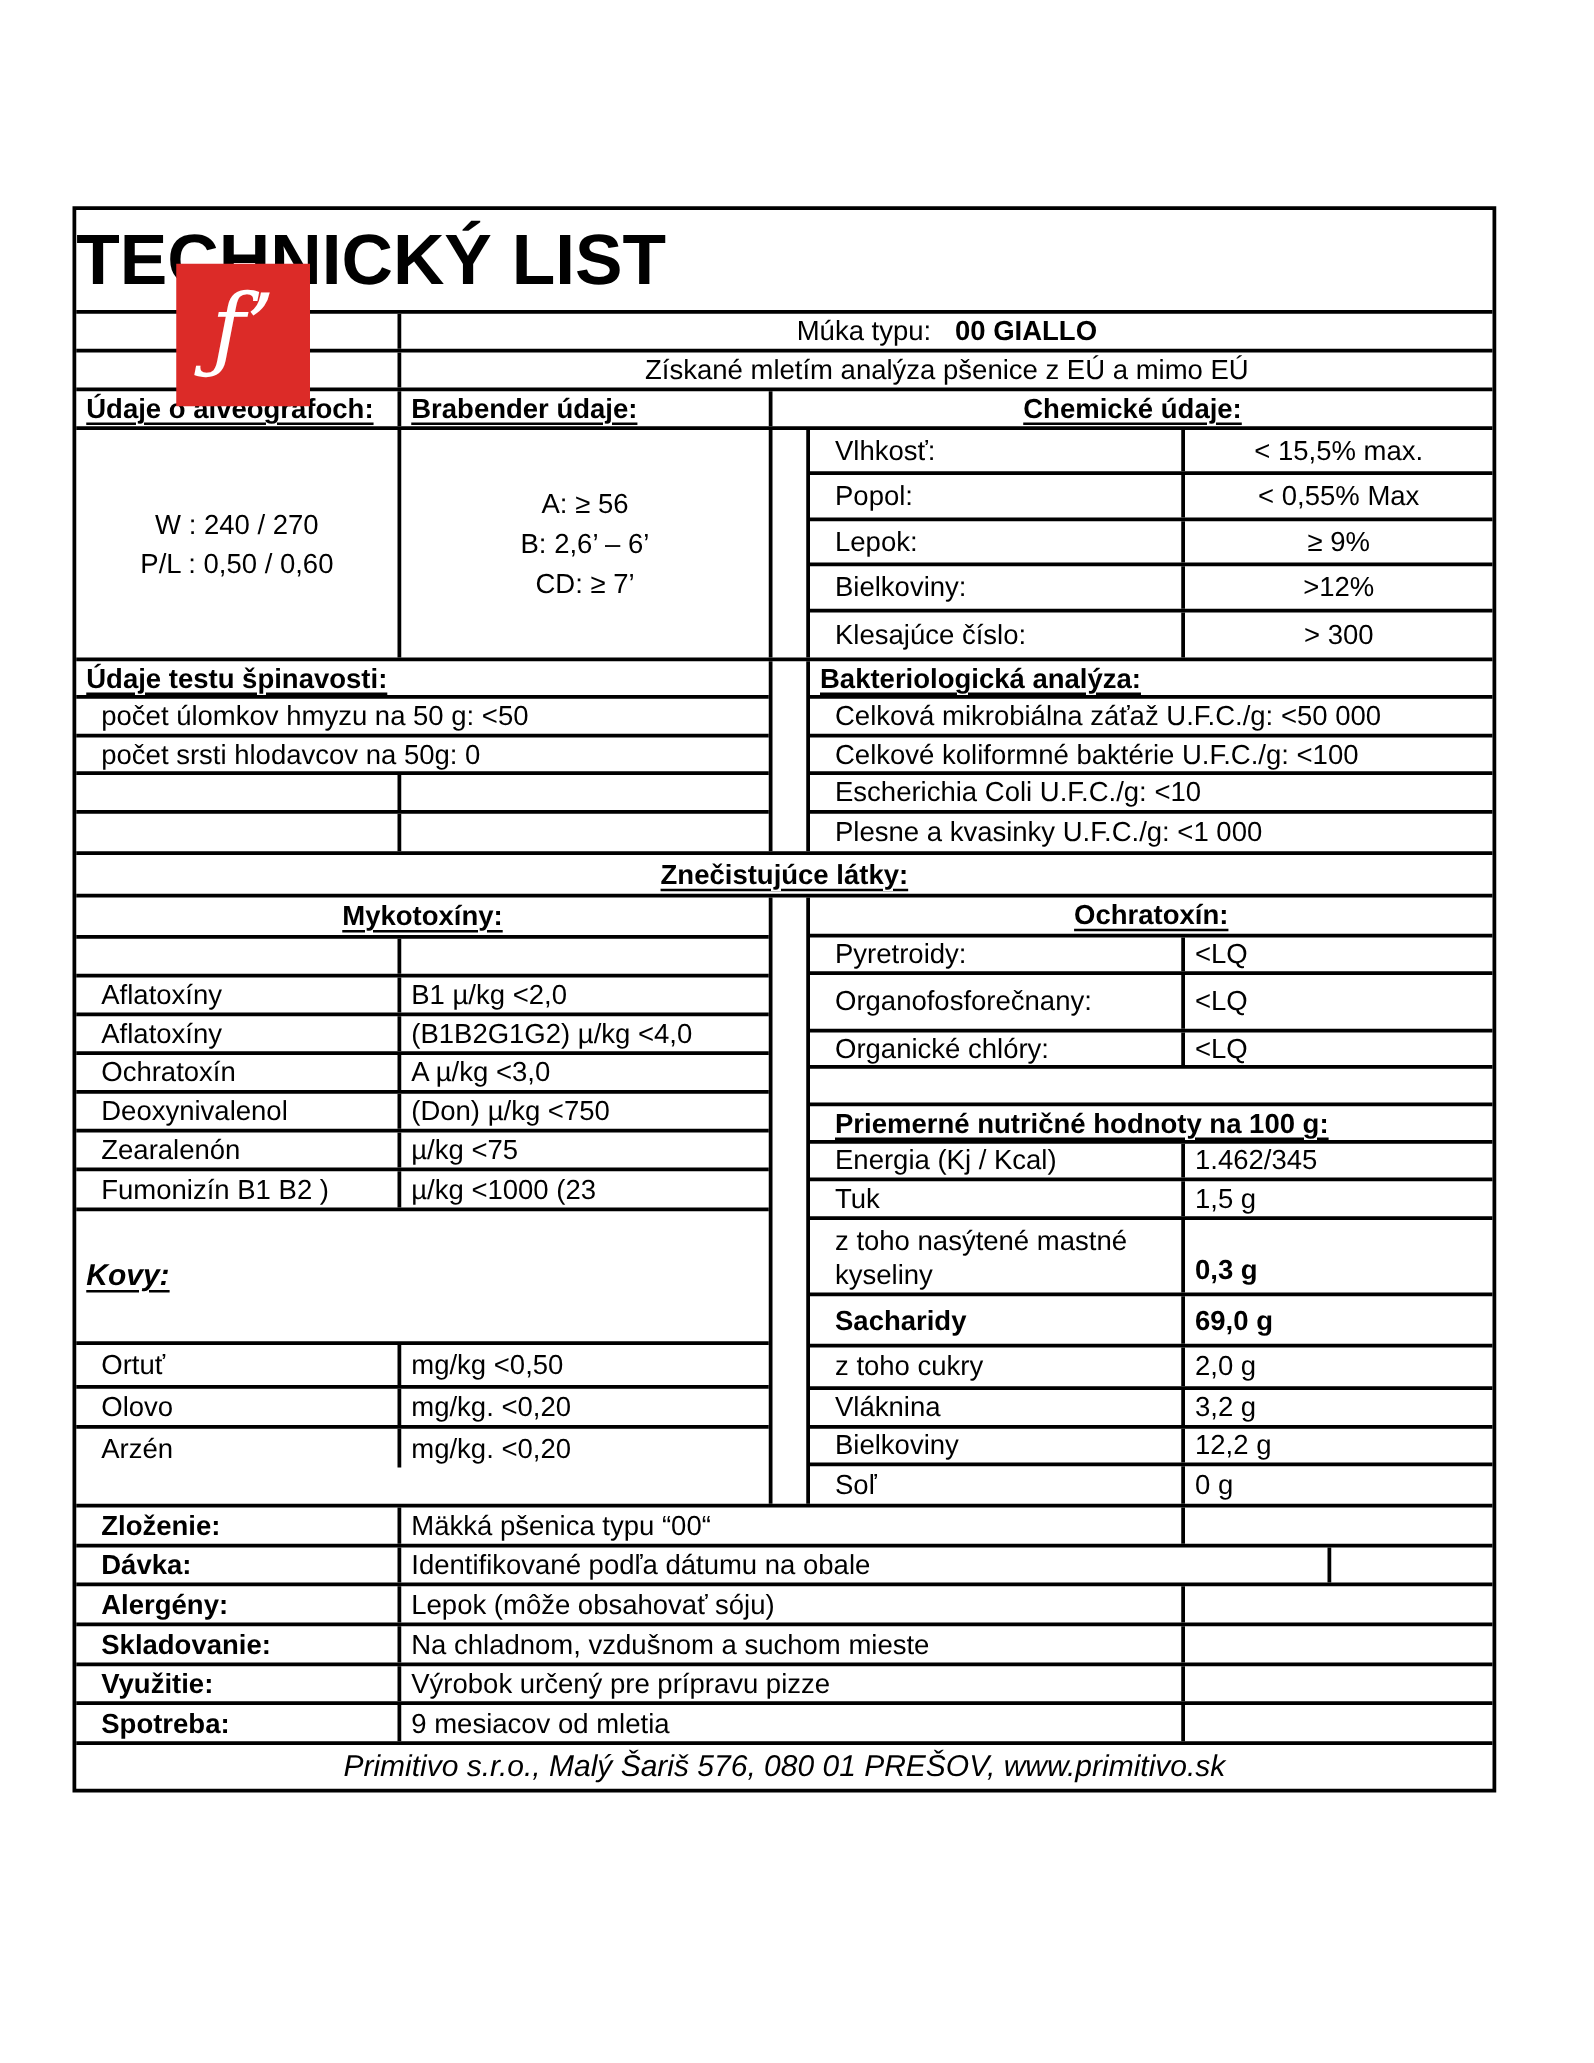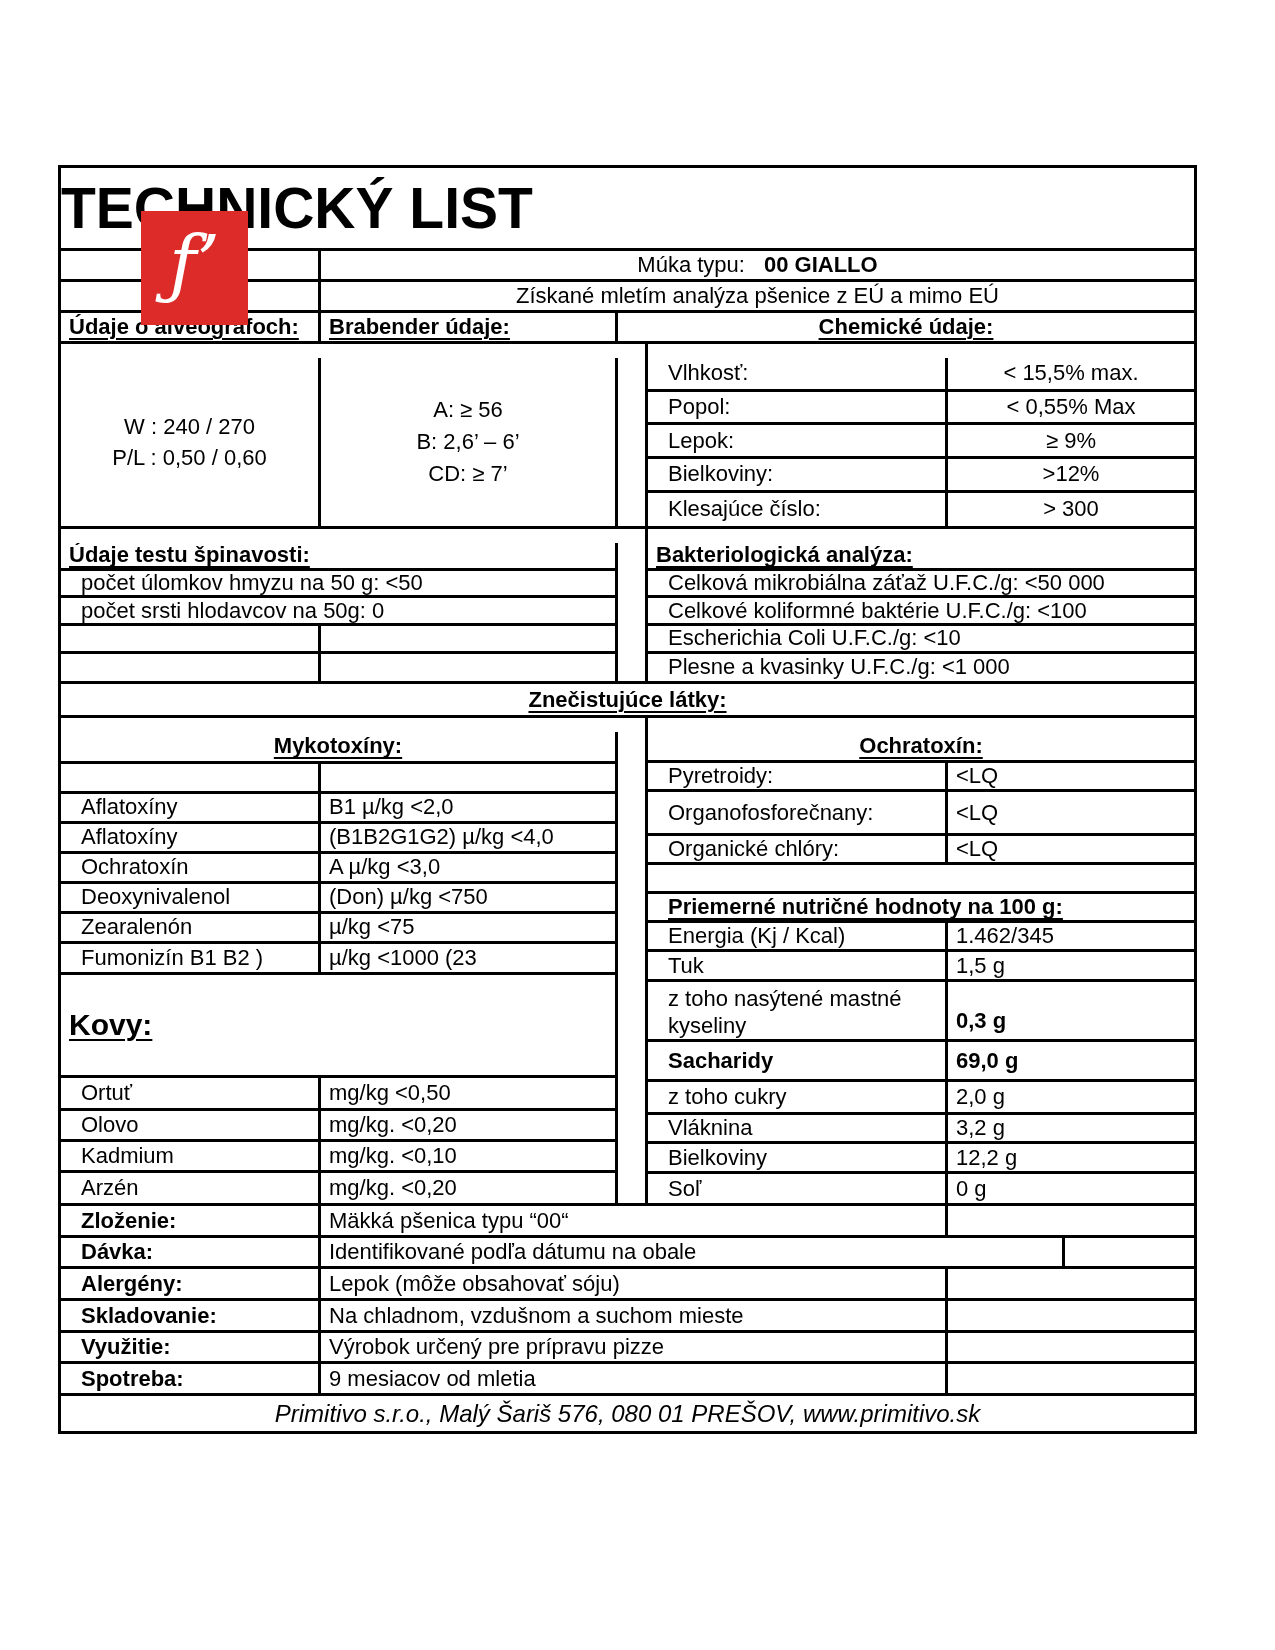--- a/index.html
+++ b/index.html
@@ -1,34 +1,34 @@
 <!DOCTYPE html>
 <html><head>
 <meta charset="utf-8">
 <style>
   html,body{margin:0;padding:0;background:#fff;}
   body{width:1275px;height:1650px;font-family:"Liberation Sans",sans-serif;color:#000;}
   .page{position:relative;width:1275px;height:1650px;background:#fff;overflow:hidden;}
   .sheet{position:absolute;left:58px;top:165px;width:1139px;border:3px solid #000;box-sizing:border-box;font-size:22px;background:#fff;}
   .r{display:flex;box-sizing:border-box;}
   .c{display:flex;align-items:center;box-sizing:border-box;overflow:hidden;}
-  .col{display:flex;flex-direction:column;box-sizing:border-box;margin-top:14px;}
+  .col{display:flex;flex-direction:column;box-sizing:border-box;}
   .br{border-right:3px solid #000;}
   .bb{border-bottom:3px solid #000;}
   .ctr{justify-content:center;text-align:center;}
   .pl8{padding-left:8px;}
   .pl20{padding-left:20px;}
   .b{font-weight:700;}
   .hd{font-weight:700;text-decoration:underline;text-decoration-thickness:2px;text-underline-offset:4px;}
   .grow{flex:1 1 auto;}
   .title-band{height:83px;align-items:center;}
   .title{font-size:57px;font-weight:700;letter-spacing:0px;white-space:nowrap;}
   .logo{position:absolute;left:80px;top:43px;width:107px;height:114px;display:flex;align-items:center;justify-content:center;z-index:5;}
   .logo span{color:#fff;font-family:"DejaVu Serif",serif;font-style:italic;font-size:74px;line-height:1;padding-bottom:10px;}
-  .big-hd{font-size:30px;}
+  .big-hd{font-size:24px;font-style:italic;}
   .tall-label{align-items:flex-start;padding-top:3px;line-height:27px;}
   .bot{align-items:flex-end;padding-bottom:5px;font-weight:bold;}
   .footer-band{height:35px;align-items:center;justify-content:center;font-style:italic;font-size:24px;}
 </style>
 </head>
 <body>
 
 <div class="page">
   <div class="sheet">
 
@@ -169,24 +169,20 @@
           <span class="hd big-hd">Kovy:</span>
         </div>
         <div class="r bb" style="height:35px">
           <div class="c br pl20" style="width:260px">Ortuť</div>
           <div class="c grow pl8">mg/kg &lt;0,50</div>
         </div>
         <div class="r bb" style="height:32px">
           <div class="c br pl20" style="width:260px">Olovo</div>
           <div class="c grow pl8">mg/kg. &lt;0,20</div>
         </div>
-        <div class="r bb" style="height:32px">
-          <div class="c br pl20" style="width:260px">Kadmium</div>
-          <div class="c grow pl8">mg/kg. &lt;0,10</div>
-        </div>
         <div class="r" style="height:31px">
           <div class="c br pl20" style="width:260px">Arzén</div>
           <div class="c grow pl8">mg/kg. &lt;0,20</div>
         </div>
       </div>
       <div class="c br" style="width:30px"></div>
       <div class="col grow">
         <div class="c bb ctr" style="height:33px">
           <span class="hd">Ochratoxín:</span>
         </div>

